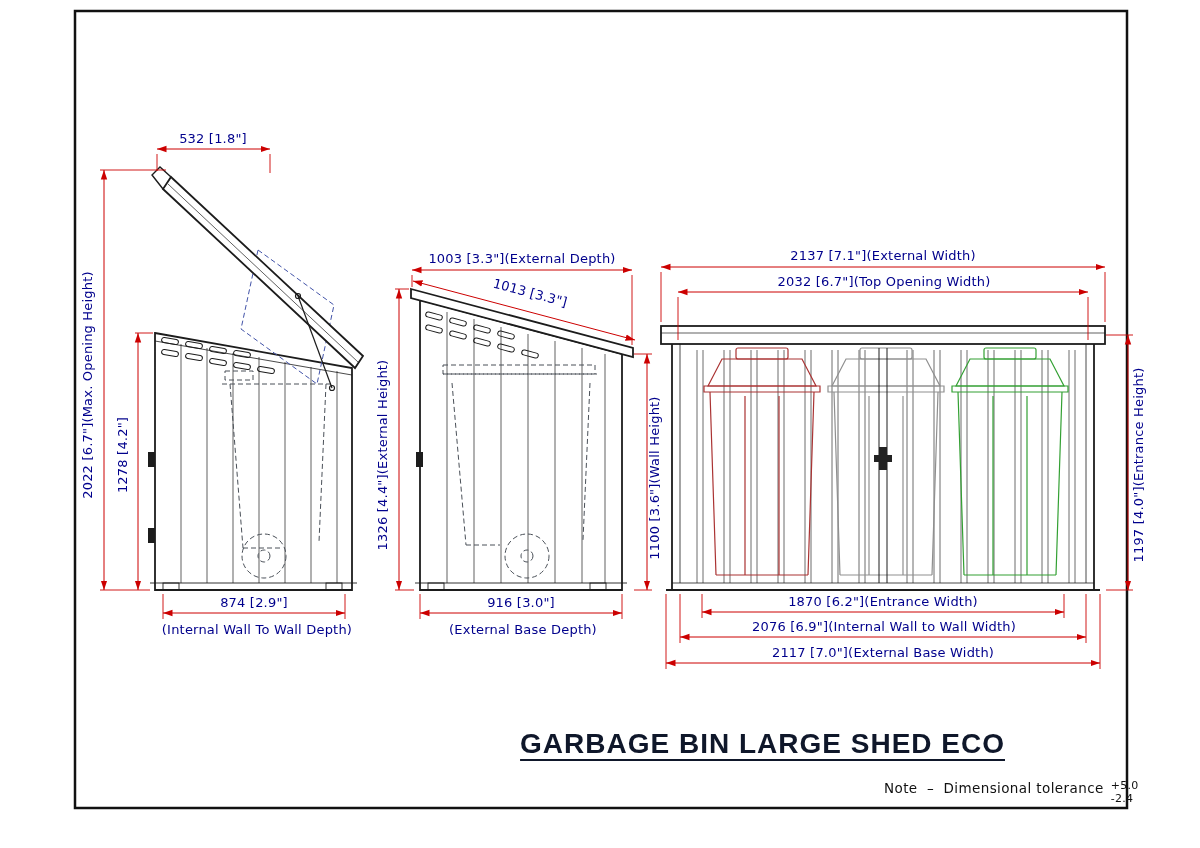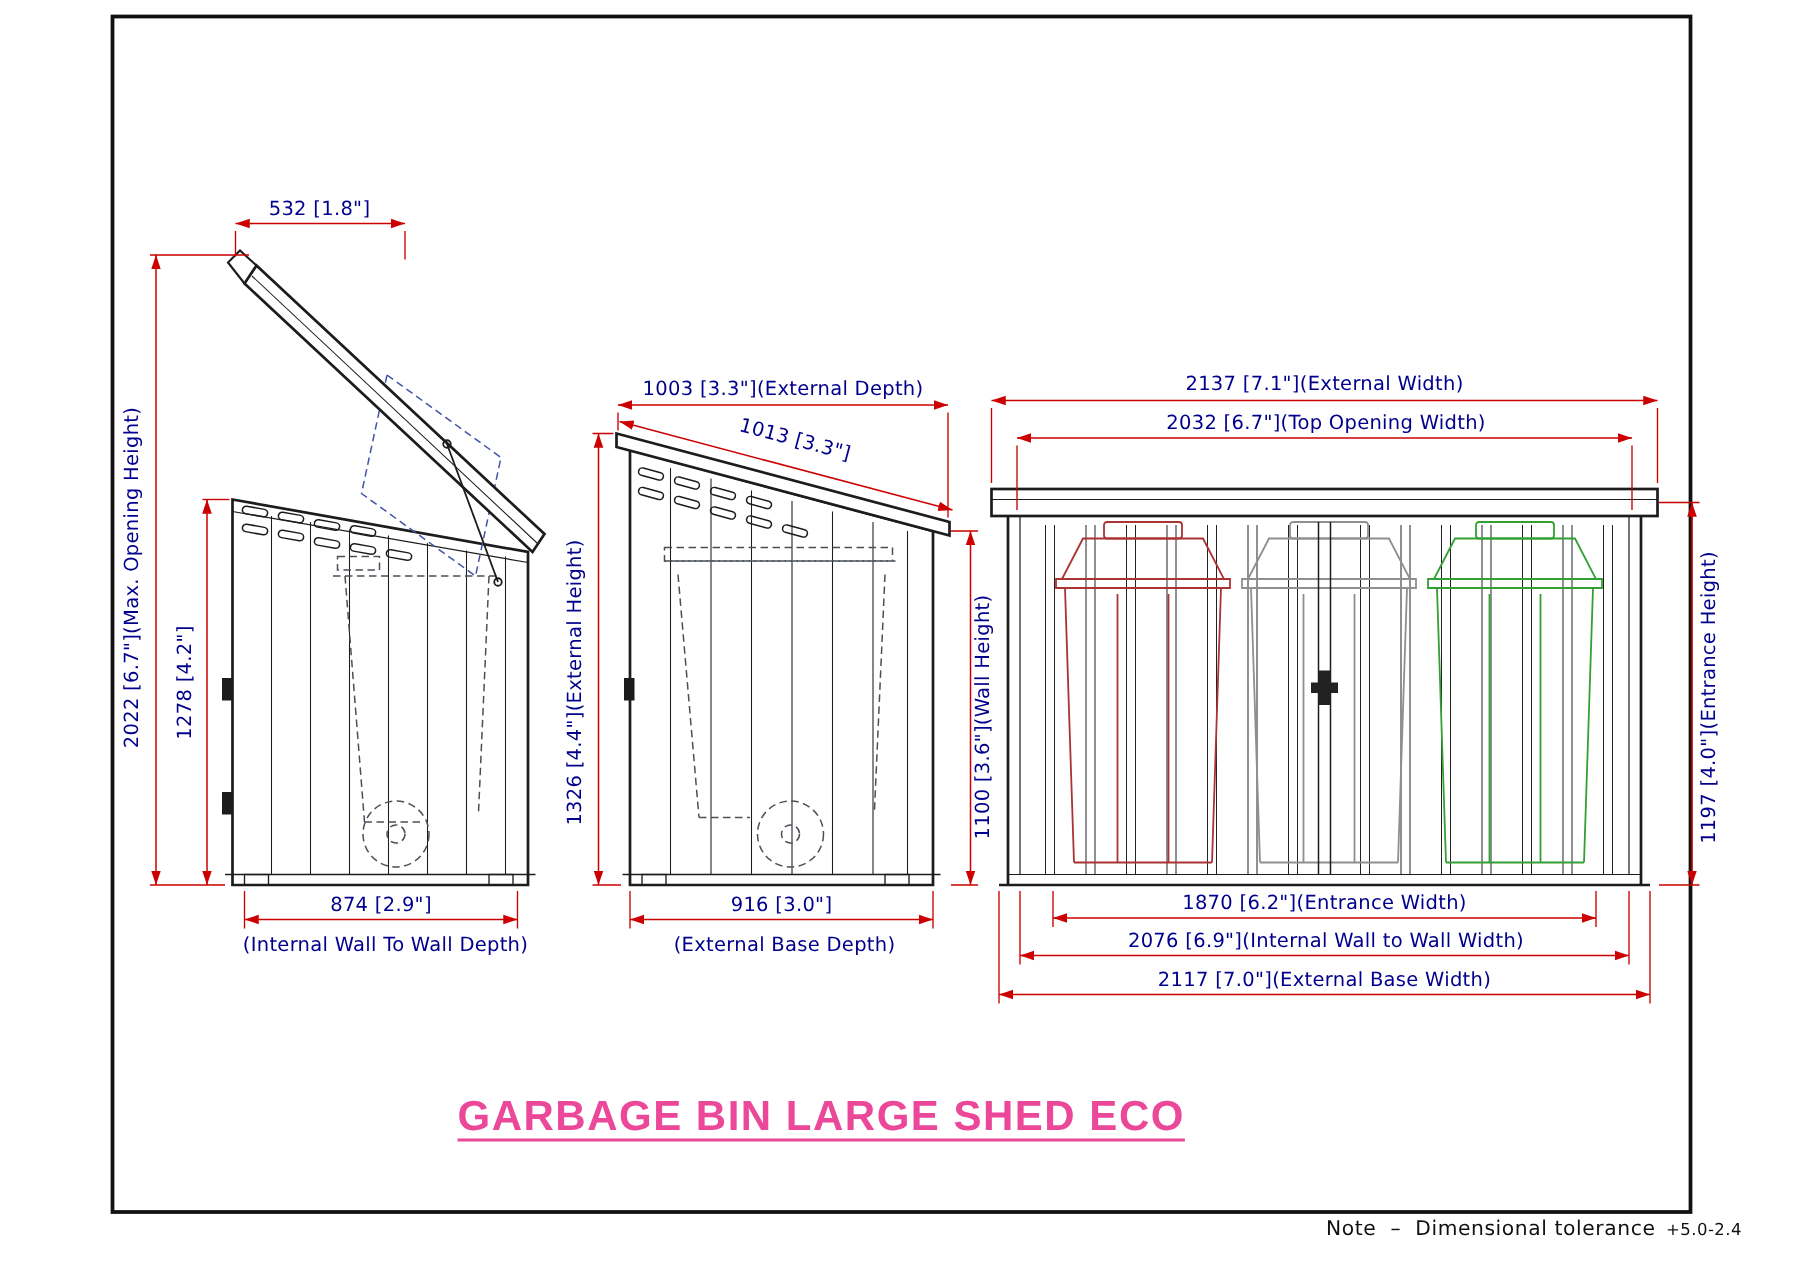--- a/index.html
+++ b/index.html
@@ -18,30 +18,30 @@
   .lw{stroke:var(--linework);fill:none;}
   .fillw{fill:#fff;}
   .hid{stroke:#4a5058;fill:none;}
   .hidb{stroke:var(--hidden-line);fill:none;}
   .dash{stroke-dasharray:5 3;}
   .dim{stroke:var(--dimension-lines);stroke-width:1;fill:none;}
   .ext{stroke:var(--dimension-lines);stroke-width:0.9;fill:none;}
   .dimfill{fill:var(--dimension-lines);}
   text.dimtext{fill:var(--dimension-text);font-size:13px;font-family:"DejaVu Sans",sans-serif;letter-spacing:0.2px;}
   .title{
-    position:absolute;left:305px;top:728px;width:700px;text-align:left;
+    position:absolute;left:305px;top:728px;width:700px;text-align:right;
     font-family:"Liberation Sans","DejaVu Sans",sans-serif;font-weight:bold;font-size:28px;
-    letter-spacing:1px;color:#ec4899;text-decoration:underline;text-underline-offset:6px;
+    letter-spacing:1px;color:#0f172a;text-decoration:underline;text-underline-offset:6px;
     text-decoration-thickness:2px;white-space:nowrap;
   }
   .note{
-    position:absolute;left:884px;top:780px;display:flex;align-items:flex-end;gap:7px;color:#111;margin-top:31px;
+    position:absolute;left:884px;top:780px;display:flex;align-items:flex-start;gap:7px;color:#111;
   }
   .note .note-text{font-size:13.5px;letter-spacing:0.4px;white-space:pre;}
-  .note .tol{display:flex;flex-direction:row;font-size:11px;line-height:1.15;letter-spacing:0.3px;}
+  .note .tol{display:flex;flex-direction:column;font-size:11px;line-height:1.15;letter-spacing:0.3px;}
 </style>
 </head>
 <body>
 
 <div class="sheet">
 
 <svg width="1200" height="848" viewBox="0 0 1200 848" xmlns="http://www.w3.org/2000/svg">
   <defs>
     <marker id="arr" viewBox="0 0 10 10" refX="9.5" refY="5" markerWidth="10" markerHeight="10" markerUnits="userSpaceOnUse" orient="auto-start-reverse">
       <path d="M0,1.8 L9.5,5 L0,8.2 Z" class="dimfill"></path>

